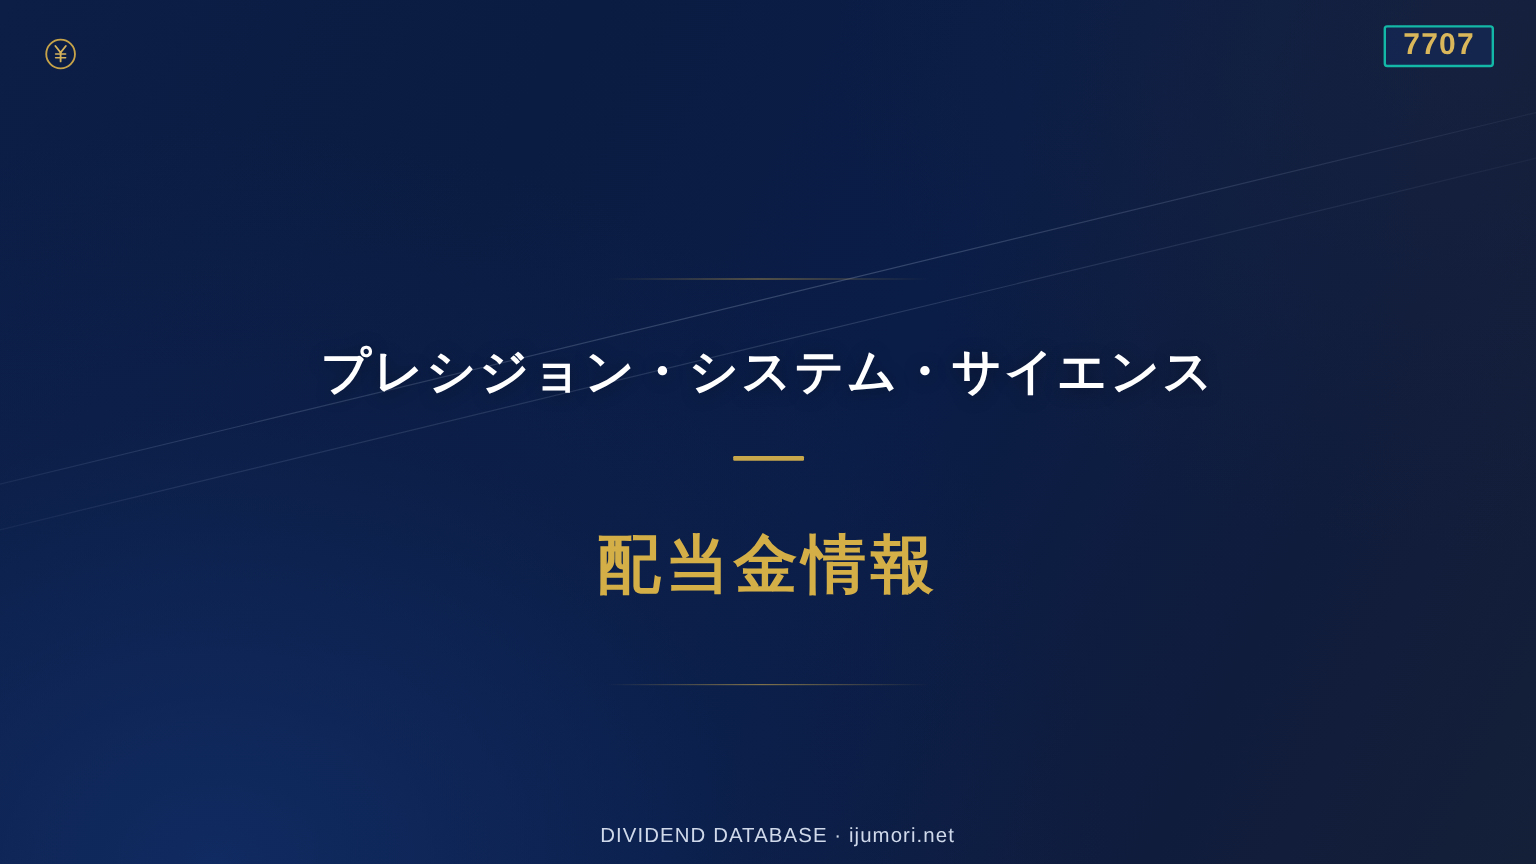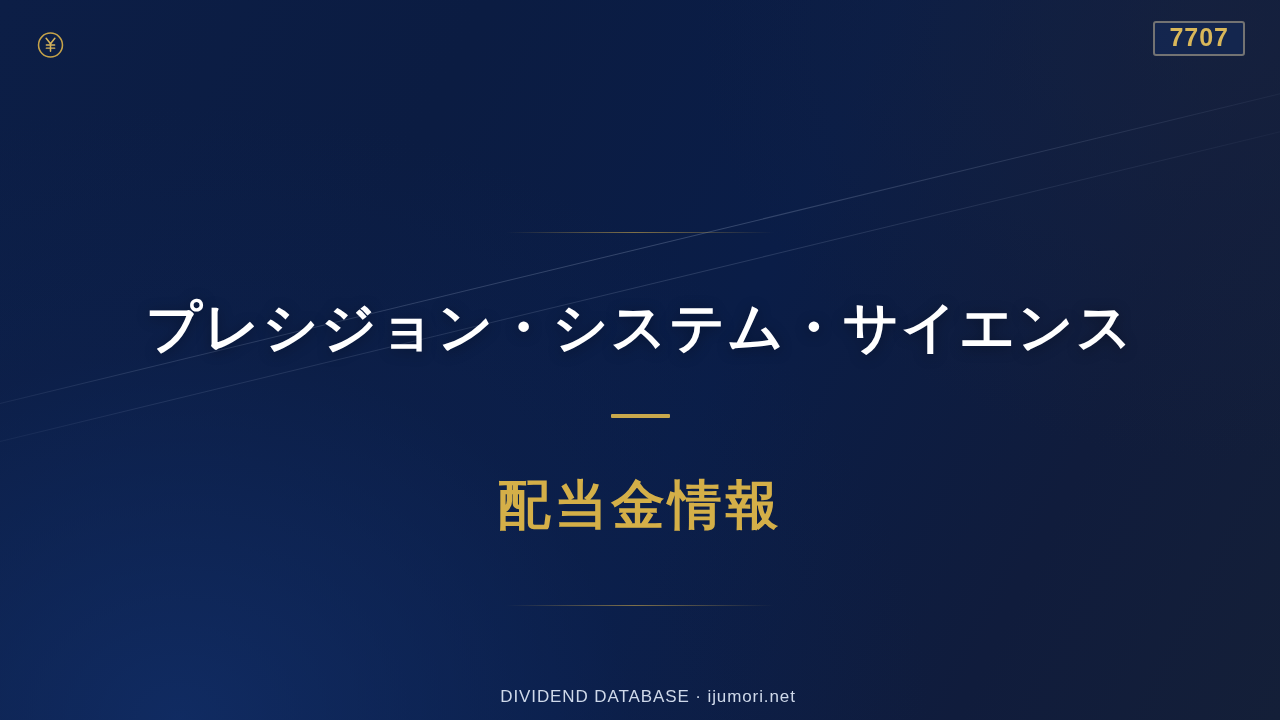--- a/index.html
+++ b/index.html
@@ -79,21 +79,21 @@
     color: #d8e2f2;
     white-space: nowrap;
   }
 
   .ticker-badge {
     position: absolute;
     top: 21px;
     right: 35px;
     min-width: 72px;
     padding: 2px 14px 4px;
-    border: 2px solid #737373;
+    border: 2px solid #14b8a6;
     border-radius: 3px;
     background: rgba(20,42,88,0.65);
     color: #d9b75a;
     font-size: 25px;
     font-weight: bold;
     letter-spacing: 1px;
     text-align: center;
     line-height: 1.0;
     box-sizing: border-box;
   }
@@ -111,21 +111,21 @@
   .rule {
     width: 268px;
     height: 1px;
     background: linear-gradient(90deg, rgba(198,163,73,0) 0%, rgba(198,163,73,0.62) 48%, rgba(198,163,73,0) 100%);
   }
   .rule-top { margin-bottom: 27px; }
   .rule-bottom { margin-top: 26px; }
 
   .company-title {
     color: #ffffff;
-    font-size: 55px;
+    font-size: 41px;
     font-weight: bold;
     line-height: 1.12;
     letter-spacing: 2px;
     white-space: nowrap;
     text-align: center;
     text-shadow: 0 2px 14px rgba(0,0,0,0.35);
   }
 
   .gold-dash {
     width: 59px;

